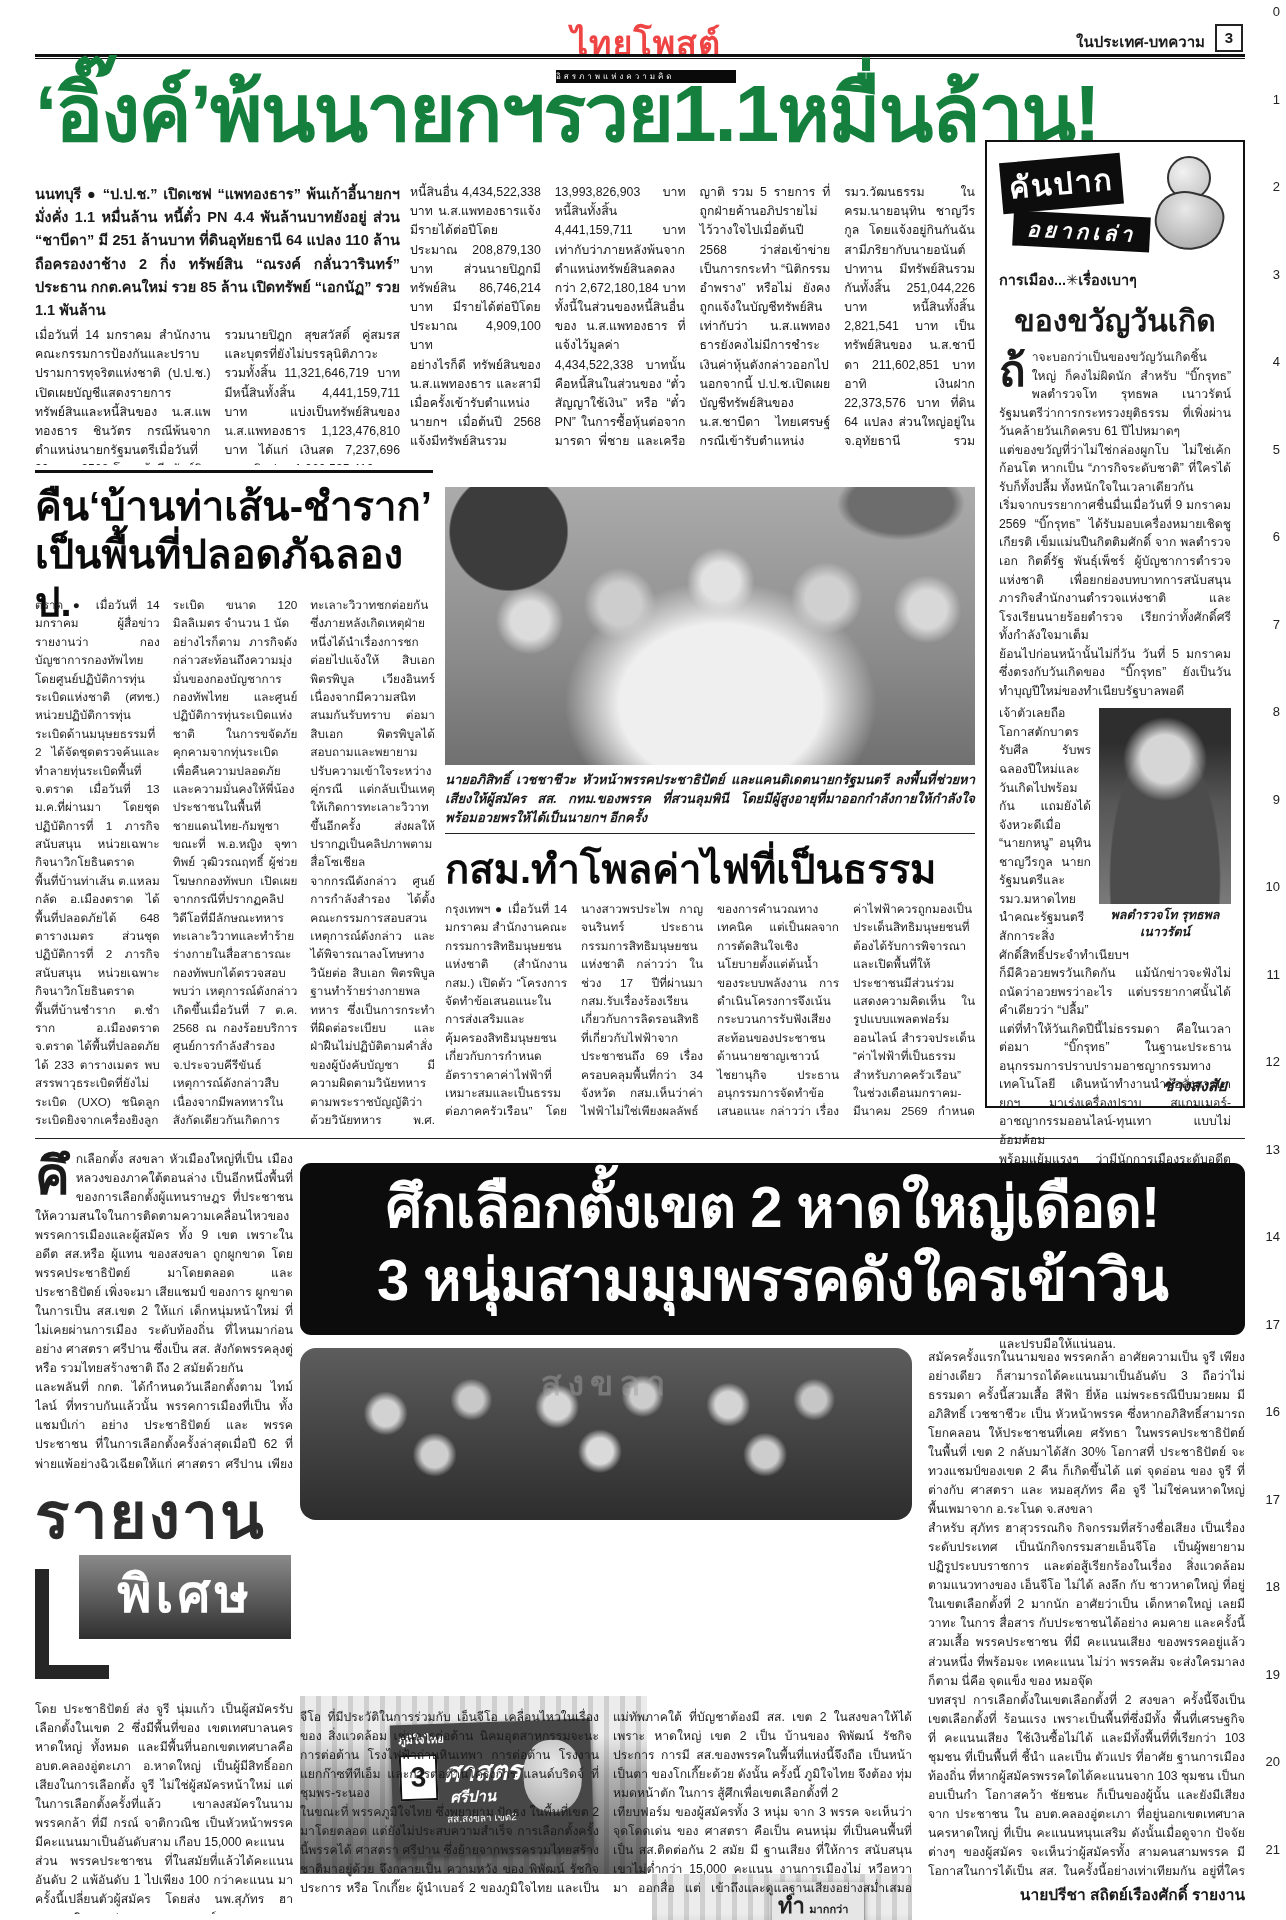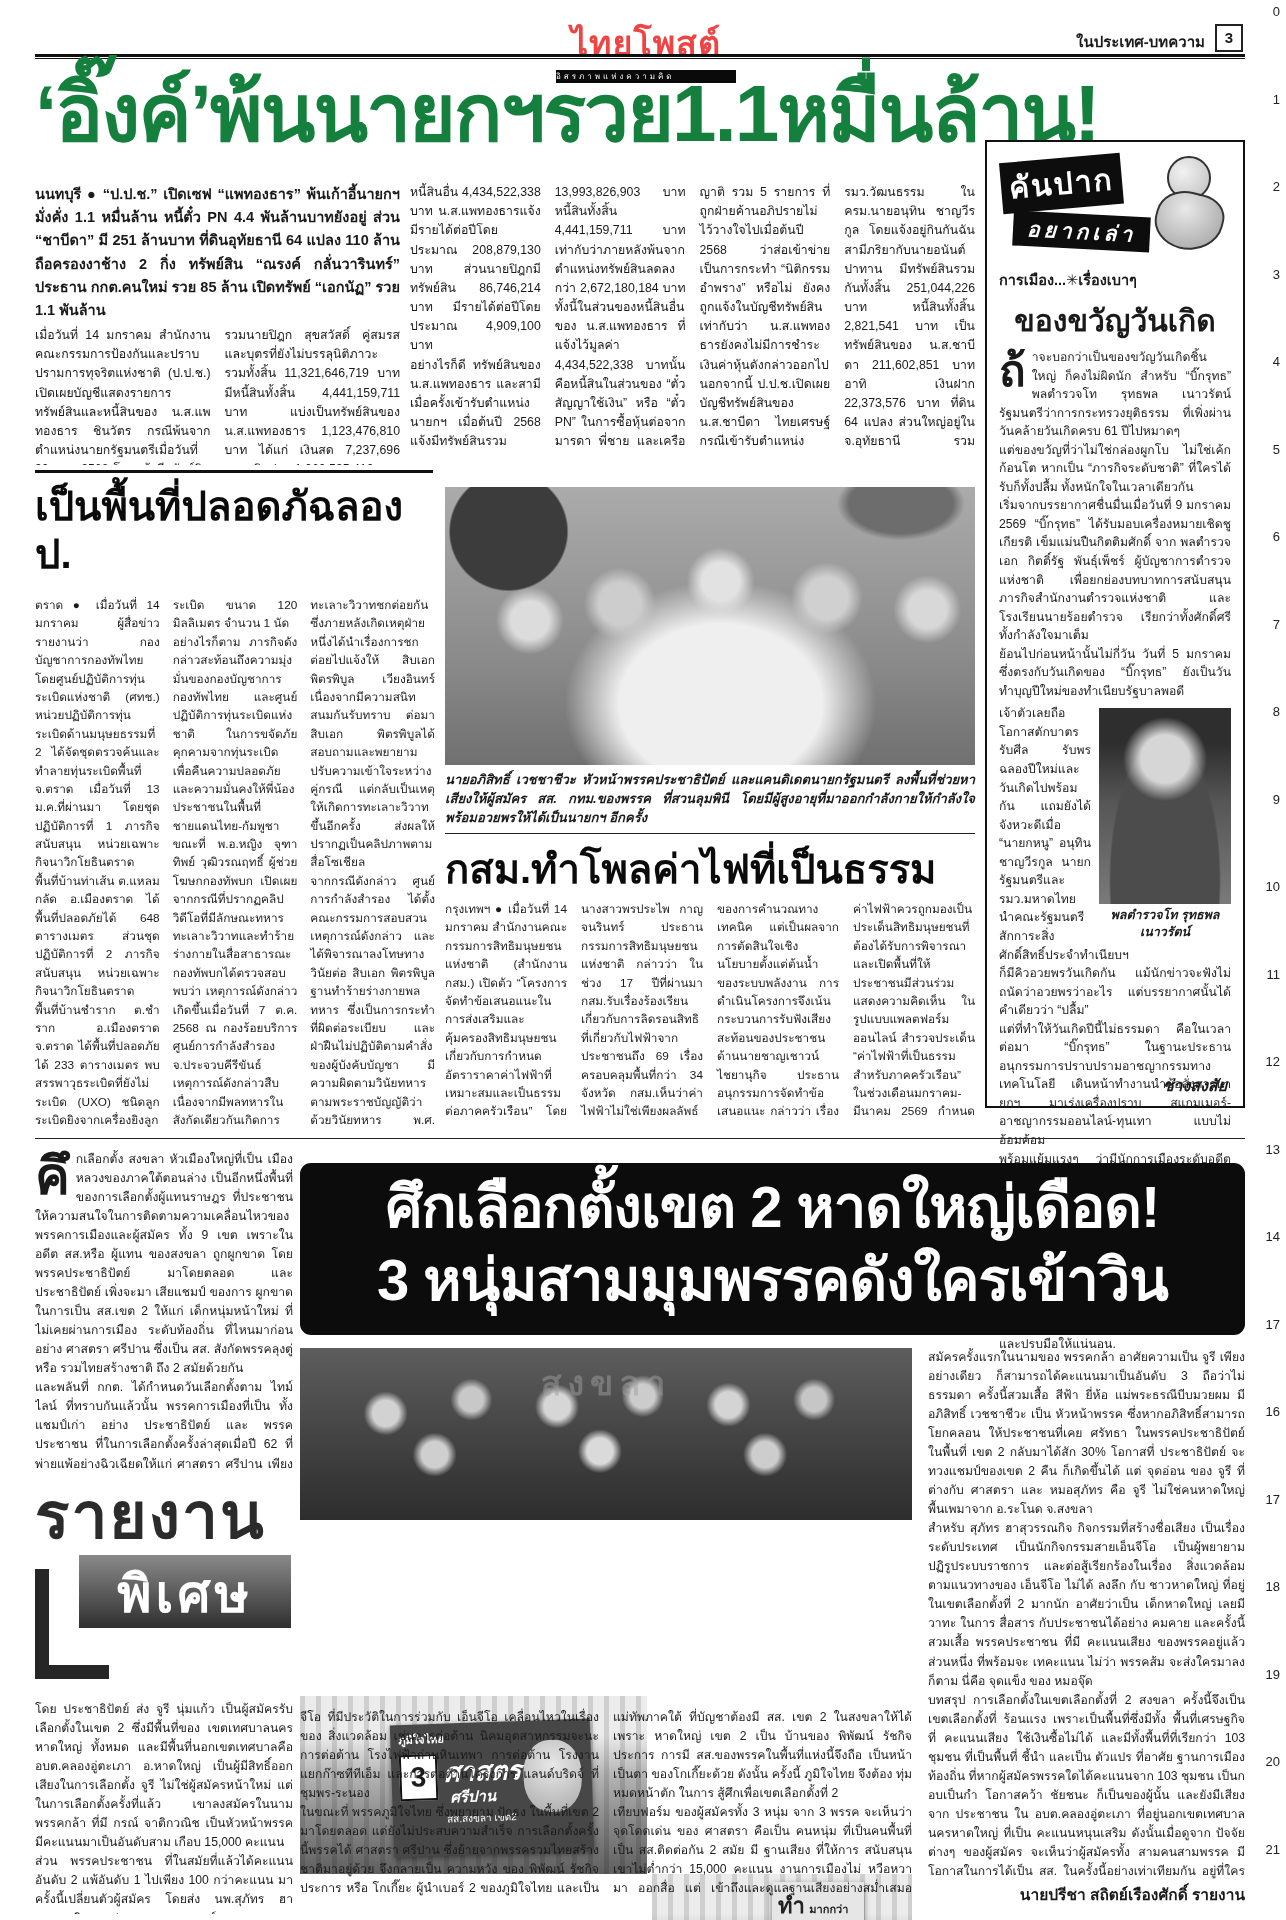--- a/index.html
+++ b/index.html
@@ -62,21 +62,21 @@
   .photo-group{background:
      radial-gradient(circle at 14% 38%,#d2d2d2 0 13px,rgba(0,0,0,0) 22px),
      radial-gradient(circle at 28% 30%,#c8c8c8 0 12px,rgba(0,0,0,0) 21px),
      radial-gradient(circle at 42% 34%,#d6d6d6 0 13px,rgba(0,0,0,0) 22px),
      radial-gradient(circle at 56% 28%,#cccccc 0 12px,rgba(0,0,0,0) 21px),
      radial-gradient(circle at 70% 33%,#d4d4d4 0 13px,rgba(0,0,0,0) 22px),
      radial-gradient(circle at 84% 30%,#c6c6c6 0 12px,rgba(0,0,0,0) 21px),
      radial-gradient(circle at 22% 62%,#cfcfcf 0 13px,rgba(0,0,0,0) 22px),
      radial-gradient(circle at 49% 60%,#dadada 0 13px,rgba(0,0,0,0) 22px),
      radial-gradient(circle at 76% 62%,#cdcdcd 0 13px,rgba(0,0,0,0) 22px),
-     linear-gradient(180deg,#5d5d5d,#424242 55%,#2d2d2d);position:relative;}
+     linear-gradient(180deg,#5d5d5d,#424242 55%,#2d2d2d);position:relative;border-radius:16px;}
   .group-backdrop{position:absolute;top:8px;left:0;right:0;text-align:center;color:#9f9f9f;
      font-size:34px;font-weight:900;opacity:.5;letter-spacing:6px;}
   .photo-street{background:
      repeating-linear-gradient(90deg,rgba(0,0,0,.12) 0 5px,rgba(0,0,0,0) 5px 16px),
      linear-gradient(180deg,#ececec 0 22%,#b3b3b3 45%,#8a8a8a 70%,#5f5f5f);position:relative;overflow:hidden;}
   .poster-blue{position:absolute;left:92px;top:26px;width:200px;height:132px;background:#474747;
      transform:rotate(-2deg);color:#fff;padding:6px 8px;box-sizing:border-box;box-shadow:0 2px 6px rgba(0,0,0,.5);}
   .poster-blue .party{font-size:11px;font-weight:bold;}
   .poster-blue .num{position:absolute;left:8px;top:30px;width:34px;height:42px;background:#fff;color:#1c1c1c;
      font-size:28px;font-weight:900;text-align:center;line-height:42px;border:2px solid #111;}
@@ -176,20 +176,21 @@
 พร้อมแย้มแรงๆ ว่ามีนักการเมืองระดับอดีต สส. และผู้สมัคร สส.พัวพันอยู่ราว 10 ราย
 แต่คำว่า “10 คน” ก็ทำเอาวงการสะเทือน เพราะถ้ารายชื่อเหล่านี้ถูกเปิดเผยจริง เชื่อได้เลยว่าเสียงเชียร์จากสังคมจะมาเป็นคลื่น โดยเฉพาะช่วงใกล้เลือกตั้งที่ประชาชนเอือมระอากับสแกมเมอร์ แก๊งคอลเซ็นเตอร์ ยาเสพติด และเงินสีเทาที่กัดกินประเทศ
 เมื่อ “บิ๊กรุทธ” ลุยจริง เปิดจริง และเอาผิดจริง เชื่อว่าวันเกิดปีนี้ สังคมทั้งประเทศจะทั้งปลื้ม และปรบมือให้แน่นอน.</span>
     </div>
     <div class="kp-sign">ช่างสงสัย</div>
   </div>
 
   <div class="abs rule3" style="left:35px;top:470px;width:398px;"></div>
 
   <div class="abs" style="left:35px;top:482px;width:400px;">
+    <div class="h3line">คืน‘บ้านท่าเส้น-ชำราก’</div>
     <div class="h3line">เป็นพื้นที่ปลอดภัฉลองป.</div>
   </div>
   <div class="abs body-txt cols3 jt pre clip" style="left:35px;top:596px;width:400px;height:534px;font-size:11.8px;">ตราด ● เมื่อวันที่ 14 มกราคม ผู้สื่อข่าวรายงานว่า กองบัญชาการกองทัพไทย โดยศูนย์ปฏิบัติการทุ่นระเบิดแห่งชาติ (ศทช.) หน่วยปฏิบัติการทุ่นระเบิดด้านมนุษยธรรมที่ 2 ได้จัดชุดตรวจค้นและทำลายทุ่นระเบิดพื้นที่ จ.ตราด เมื่อวันที่ 13 ม.ค.ที่ผ่านมา โดยชุดปฏิบัติการที่ 1 ภารกิจสนับสนุน หน่วยเฉพาะกิจนาวิกโยธินตราด พื้นที่บ้านท่าเส้น ต.แหลมกลัด อ.เมืองตราด ได้พื้นที่ปลอดภัยได้ 648 ตารางเมตร ส่วนชุดปฏิบัติการที่ 2 ภารกิจสนับสนุน หน่วยเฉพาะกิจนาวิกโยธินตราด พื้นที่บ้านชำราก ต.ชำราก อ.เมืองตราด จ.ตราด ได้พื้นที่ปลอดภัยได้ 233 ตารางเมตร พบสรรพาวุธระเบิดที่ยังไม่ระเบิด (UXO) ชนิดลูกระเบิดยิงจากเครื่องยิงลูกระเบิด ขนาด 120 มิลลิเมตร จำนวน 1 นัด
 อย่างไรก็ตาม ภารกิจดังกล่าวสะท้อนถึงความมุ่งมั่นของกองบัญชาการกองทัพไทย และศูนย์ปฏิบัติการทุ่นระเบิดแห่งชาติ ในการขจัดภัยคุกคามจากทุ่นระเบิด เพื่อคืนความปลอดภัยและความมั่นคงให้พี่น้องประชาชนในพื้นที่ชายแดนไทย-กัมพูชา
 ขณะที่ พ.อ.หญิง จุฑาทิพย์ วุฒิวรณฤทธิ์ ผู้ช่วยโฆษกกองทัพบก เปิดเผยจากกรณีที่ปรากฏคลิปวิดีโอที่มีลักษณะทหารทะเลาะวิวาทและทำร้ายร่างกายในสื่อสาธารณะ กองทัพบกได้ตรวจสอบพบว่า เหตุการณ์ดังกล่าวเกิดขึ้นเมื่อวันที่ 7 ต.ค. 2568 ณ กองร้อยบริการ ศูนย์การกำลังสำรอง จ.ประจวบคีรีขันธ์ เหตุการณ์ดังกล่าวสืบเนื่องจากมีพลทหารในสังกัดเดียวกันเกิดการทะเลาะวิวาทชกต่อยกัน ซึ่งภายหลังเกิดเหตุฝ่ายหนึ่งได้นำเรื่องการชกต่อยไปแจ้งให้ สิบเอก พิตรพิบูล เวียงอินทร์ เนื่องจากมีความสนิทสนมกันรับทราบ ต่อมาสิบเอก พิตรพิบูลได้สอบถามและพยายามปรับความเข้าใจระหว่างคู่กรณี แต่กลับเป็นเหตุให้เกิดการทะเลาะวิวาทขึ้นอีกครั้ง ส่งผลให้ปรากฏเป็นคลิปภาพตามสื่อโซเชียล
 จากกรณีดังกล่าว ศูนย์การกำลังสำรอง ได้ตั้งคณะกรรมการสอบสวนเหตุการณ์ดังกล่าว และได้พิจารณาลงโทษทางวินัยต่อ สิบเอก พิตรพิบูล ฐานทำร้ายร่างกายพลทหาร ซึ่งเป็นการกระทำที่ผิดต่อระเบียบ และฝ่าฝืนไม่ปฏิบัติตามคำสั่งของผู้บังคับบัญชา มีความผิดตามวินัยทหาร ตามพระราชบัญญัติว่าด้วยวินัยทหาร พ.ศ. 2476 คณะกรรมการสอบสวนของหน่วยจึงมีมติให้ลงโทษ “จำขัง” มีกำหนด 45 วัน และงดบำเหน็จ ตามระเบียบของทางราชการ ทั้งนี้ กองทัพบกยืนยันบุคลากรทุกคนภายในองค์กร เปรียบเสมือนเพื่อนรักร่วมชีวิตการทำงาน จะต้องอยู่ร่วมกันด้วยความรักความสามัคคี หากพบมีกำลังพลคนใดกระทำผิดกฎระเบียบ จะดำเนินการกับผู้กระทำผิดอย่างตรงไปตรงมา.</div>
 
   <div class="abs photo-abhisit" style="left:445px;top:487px;width:530px;height:278px;"></div>
   <div class="abs caption jt" style="left:445px;top:771px;width:530px;height:58px;">นายอภิสิทธิ์ เวชชาชีวะ หัวหน้าพรรคประชาธิปัตย์ และแคนดิเดตนายกรัฐมนตรี ลงพื้นที่ช่วยหาเสียงให้ผู้สมัคร สส. กทม.ของพรรค ที่สวนลุมพินี โดยมีผู้สูงอายุที่มาออกกำลังกายให้กำลังใจ พร้อมอวยพรให้ได้เป็นนายกฯ อีกครั้ง</div>
   <div class="abs rule1" style="left:445px;top:833px;width:530px;"></div>
@@ -201,21 +202,21 @@
   <div class="abs rule1" style="left:35px;top:1138px;width:1210px;"></div>
 
   <div class="abs body-txt jt clip" style="left:35px;top:1150px;width:258px;height:320px;font-size:12.2px;">
     <span class="sp-drop">คึ</span><span class="pre">กเลือกตั้ง สงขลา หัวเมืองใหญ่ที่เป็น เมืองหลวงของภาคใต้ตอนล่าง เป็นอีกหนึ่งพื้นที่ของการเลือกตั้งผู้แทนราษฎร ที่ประชาชนให้ความสนใจในการติดตามความเคลื่อนไหวของพรรคการเมืองและผู้สมัคร ทั้ง 9 เขต เพราะในอดีต สส.หรือ ผู้แทน ของสงขลา ถูกผูกขาด โดย พรรคประชาธิปัตย์ มาโดยตลอด และ ประชาธิปัตย์ เพิ่งจะมา เสียแชมป์ ของการ ผูกขาด ในการเป็น สส.เขต 2 ให้แก่ เด็กหนุ่มหน้าใหม่ ที่ไม่เคยผ่านการเมือง ระดับท้องถิ่น ที่ไหนมาก่อนอย่าง ศาสตรา ศรีปาน ซึ่งเป็น สส. สังกัดพรรคลุงตู่ หรือ รวมไทยสร้างชาติ ถึง 2 สมัยด้วยกัน
 และพลันที่ กกต. ได้กำหนดวันเลือกตั้งตาม ไทม์ไลน์ ที่ทราบกันแล้วนั้น พรรคการเมืองที่เป็น ทั้งแชมป์เก่า อย่าง ประชาธิปัตย์ และ พรรคประชาชน ที่ในการเลือกตั้งครั้งล่าสุดเมื่อปี 62 ที่พ่ายแพ้อย่างฉิวเฉียดให้แก่ ศาสตรา ศรีปาน เพียงกว่า 100 คะแนน มีการประกาศชื่อผู้สมัครรับเลือกตั้งในเขตเลือกตั้งที่ 2 ของสงขลา อย่างเป็นทางการ ในขณะที่ ศาสตรา ศรีปาน ซึ่งเป็น อดีต สส. คนล่าสุด ก็ประกาศ ย้ายค่าย จาก รวมไทยสร้างชาติ มาสวมเสื้อ สีน้ำเงิน ของ พรรคภูมิใจไทย ในการ สู้ศึก ครั้งนี้</span>
   </div>
   <div class="abs" style="left:35px;top:1478px;width:258px;height:215px;">
     <div class="sr-logo1">รายงาน</div>
     <div style="position:relative;">
       <div class="sr-bracket abs" style="left:0;top:14px;"></div>
-      <div class="sr-logo2 abs" style="left:44px;top:0;width:212px;height:73px;">พิเศษ</div>
+      <div class="sr-logo2 abs" style="left:44px;top:0;width:212px;height:84px;">พิเศษ</div>
     </div>
   </div>
   <div class="abs body-txt jt pre clip" style="left:35px;top:1700px;width:258px;height:214px;font-size:12.2px;">โดย ประชาธิปัตย์ ส่ง จูรี นุ่มแก้ว เป็นผู้สมัครรับเลือกตั้งในเขต 2 ซึ่งมีพื้นที่ของ เขตเทศบาลนครหาดใหญ่ ทั้งหมด และมีพื้นที่นอกเขตเทศบาลคือ อบต.คลองอู่ตะเภา อ.หาดใหญ่ เป็นผู้มีสิทธิ์ออกเสียงในการเลือกตั้ง จูรี ไม่ใช่ผู้สมัครหน้าใหม่ แต่ในการเลือกตั้งครั้งที่แล้ว เขาลงสมัครในนาม พรรคกล้า ที่มี กรณ์ จาติกวณิช เป็นหัวหน้าพรรค มีคะแนนมาเป็นอันดับสาม เกือบ 15,000 คะแนน
 ส่วน พรรคประชาชน ที่ในสมัยที่แล้วได้คะแนนอันดับ 2 แพ้อันดับ 1 ไปเพียง 100 กว่าคะแนน มาครั้งนี้เปลี่ยนตัวผู้สมัคร โดยส่ง นพ.สุภัทร ฮาสุวรรณกิจ ประธานชมรมแพทย์ชนบท และ ผอ.โรงพยาบาลสะบ้าย้อย จ.สงขลา ซึ่งได้ยื่นใบลาออกจากราชการเพื่อขึ้นเวที ลุยไฟ ในเขต 2
 สุภัทร ฮาสุวรรณกิจ หรือ หมอจุ๊ด แม้จะไม่เคย เล่นการเมือง แต่ก็เป็นบุคคลที่คนทั้งประเทศรู้จักเป็นอย่างดี ในฐานะ หมอเอ็น</div>
 
   <div class="abs banner" style="left:300px;top:1163px;width:945px;height:172px;border-radius:11px;">
     <div>ศึกเลือกตั้งเขต 2 หาดใหญ่เดือด!</div>
     <div>3 หนุ่มสามมุมพรรคดังใครเข้าวิน</div>
   </div>

